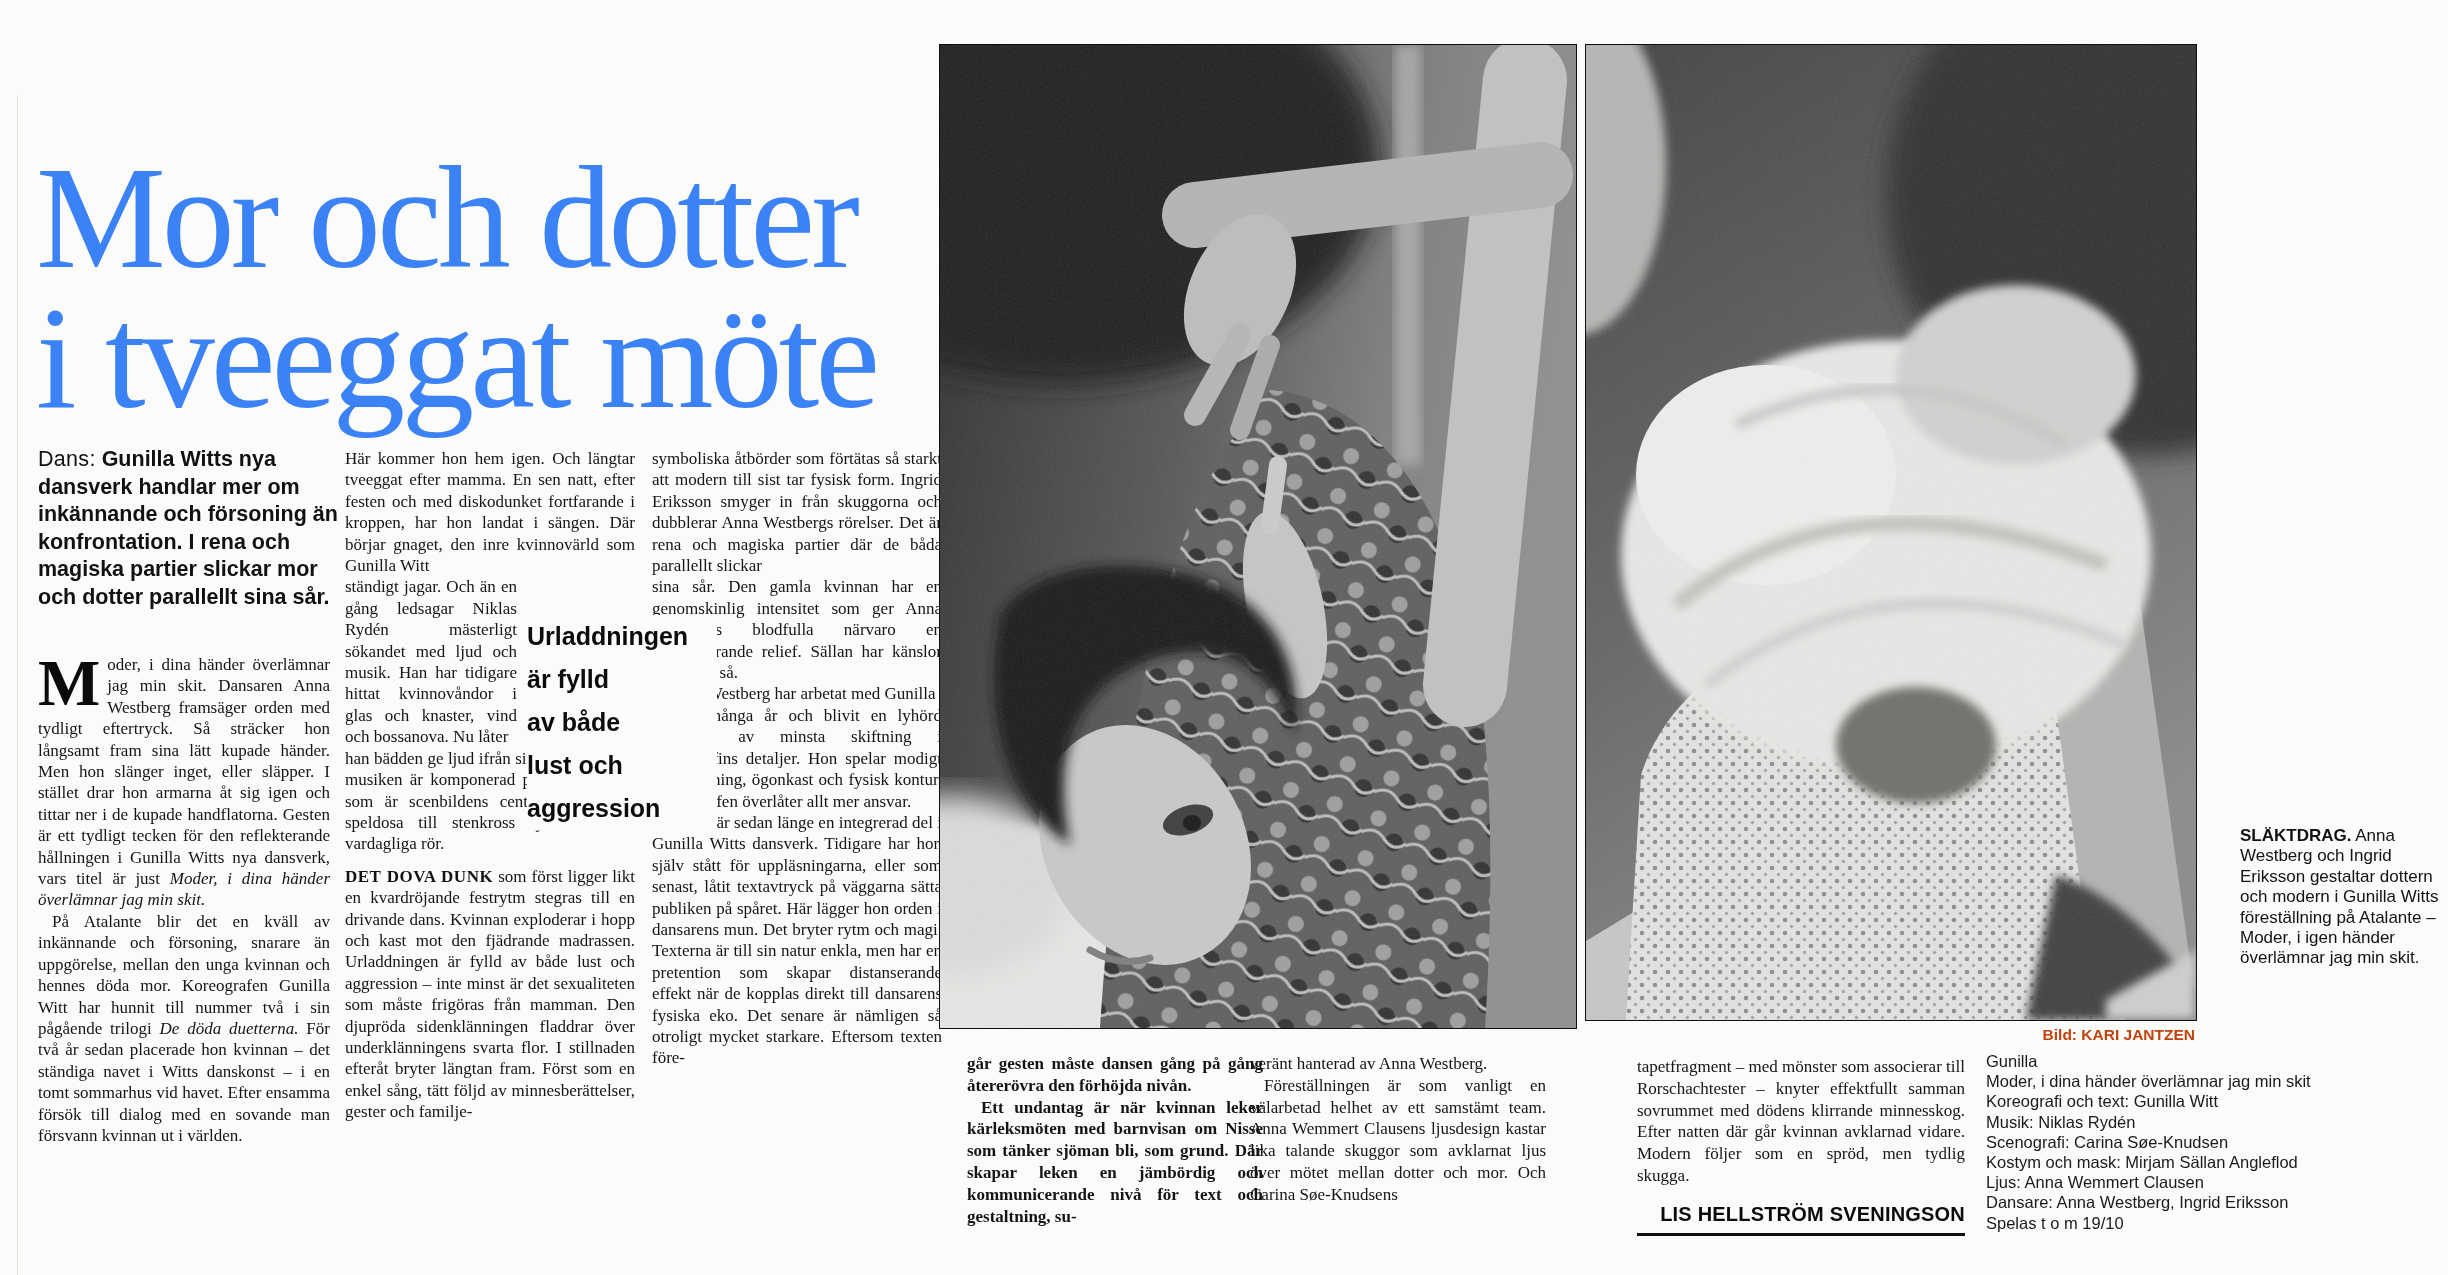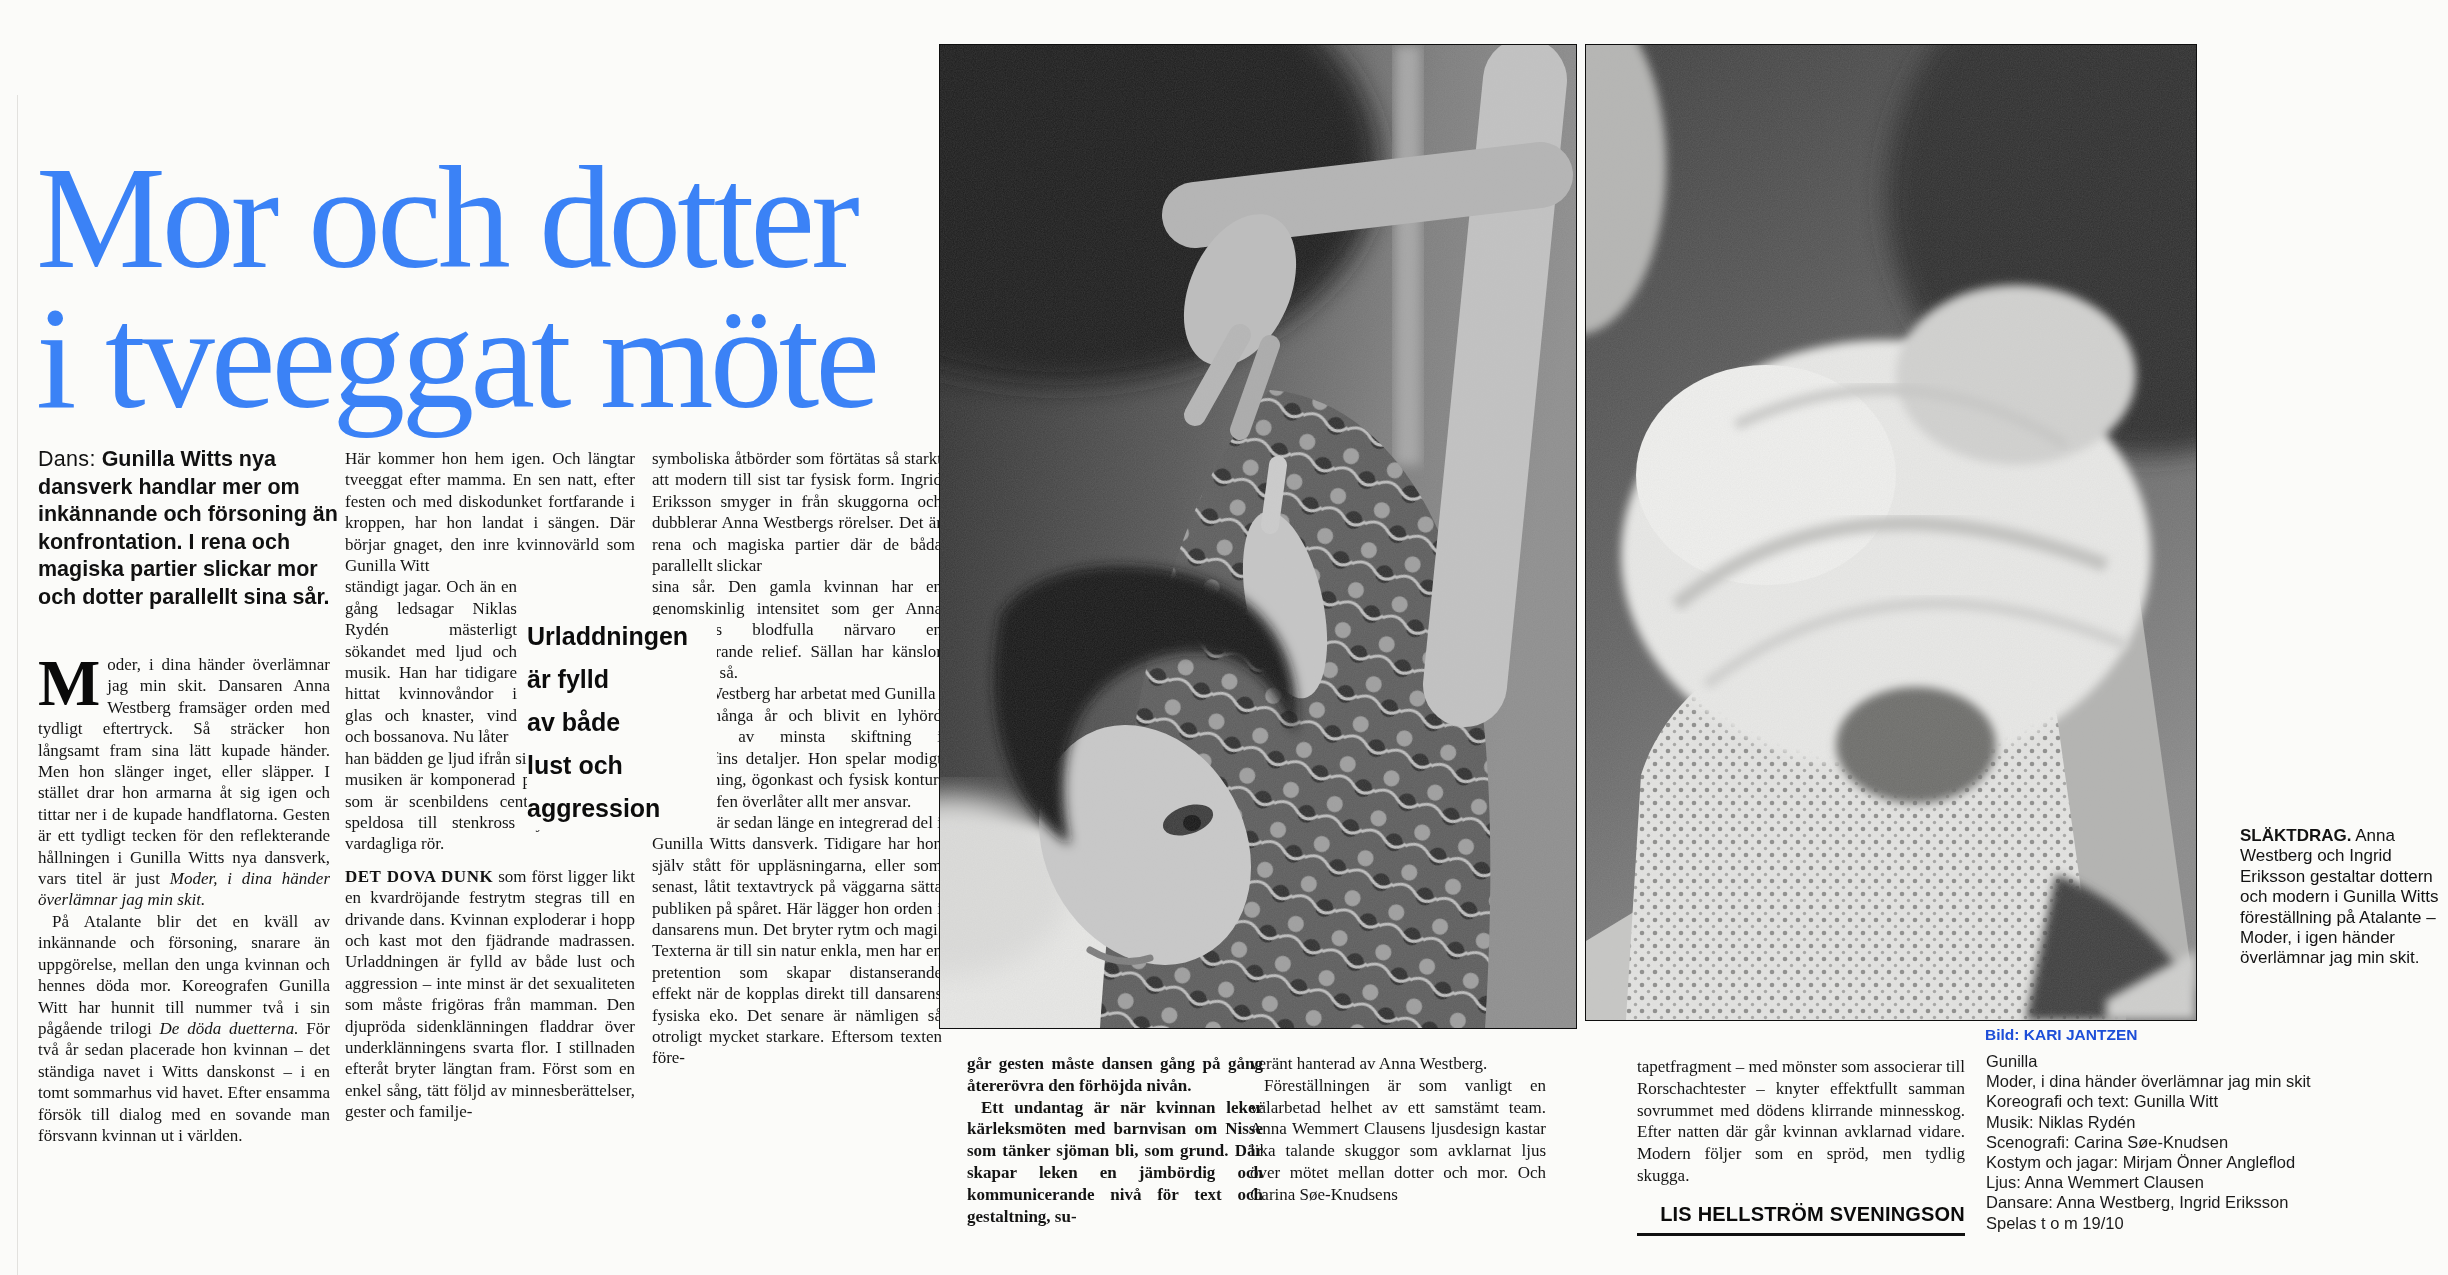--- a/index.html
+++ b/index.html
@@ -55,21 +55,21 @@
   }
 
   
   .photo{position:absolute;border:1px solid #0e0e0e;background:#777;overflow:hidden;}
   .photo1{left:939px;top:44px;width:636px;height:983px;}
   .photo2{left:1585px;top:44px;width:610px;height:975px;}
   .photo svg{display:block;width:100%;height:100%;}
   .photo-credit{
     position:absolute;left:1985px;top:1026px;width:210px;
     font-family:"Liberation Sans", sans-serif;
-    font-size:15.5px;font-weight:700;color:#1d4ed8;
+    font-size:15.5px;font-weight:700;color:#c2410c;text-align:right;
   }
 
   
   .cont{position:absolute;top:1053px;height:214px;font-size:17px;line-height:21.8px;text-align:justify;overflow:hidden;}
   .contA{left:967px;width:296px;font-weight:bold;}
   .contB{left:1250px;width:296px;}
   .contC{left:1637px;top:1056px;width:328px;height:150px;}
   .cont .para{margin:0;}
   .cont .para + .para{text-indent:14px;}
 
@@ -258,18 +258,18 @@
   <div class="byline">LIS HELLSTRÖM SVENINGSON</div>
 
   <div class="caption"><span class="cap-label">SLÄKTDRAG.</span><span> Anna Westberg och Ingrid Eriksson gestaltar dottern och modern i Gunilla Witts föreställning på Atalante – Moder, i igen händer överlämnar jag min skit.</span></div>
 
   <div class="credits">
       <div class="credit-line">Gunilla</div>
       <div class="credit-line">Moder, i dina händer överlämnar jag min skit</div>
       <div class="credit-line">Koreografi och text: Gunilla Witt</div>
       <div class="credit-line">Musik: Niklas Rydén</div>
       <div class="credit-line">Scenografi: Carina Søe-Knudsen</div>
-      <div class="credit-line">Kostym och jagar: Mirjam Önner Angleflod</div>
+      <div class="credit-line">Kostym och mask: Mirjam Sällan Angleflod</div>
       <div class="credit-line">Ljus: Anna Wemmert Clausen</div>
       <div class="credit-line">Dansare: Anna Westberg, Ingrid Eriksson</div>
       <div class="credit-line">Spelas t o m 19/10</div>
     </div>
 </div>
 
 </body></html>

